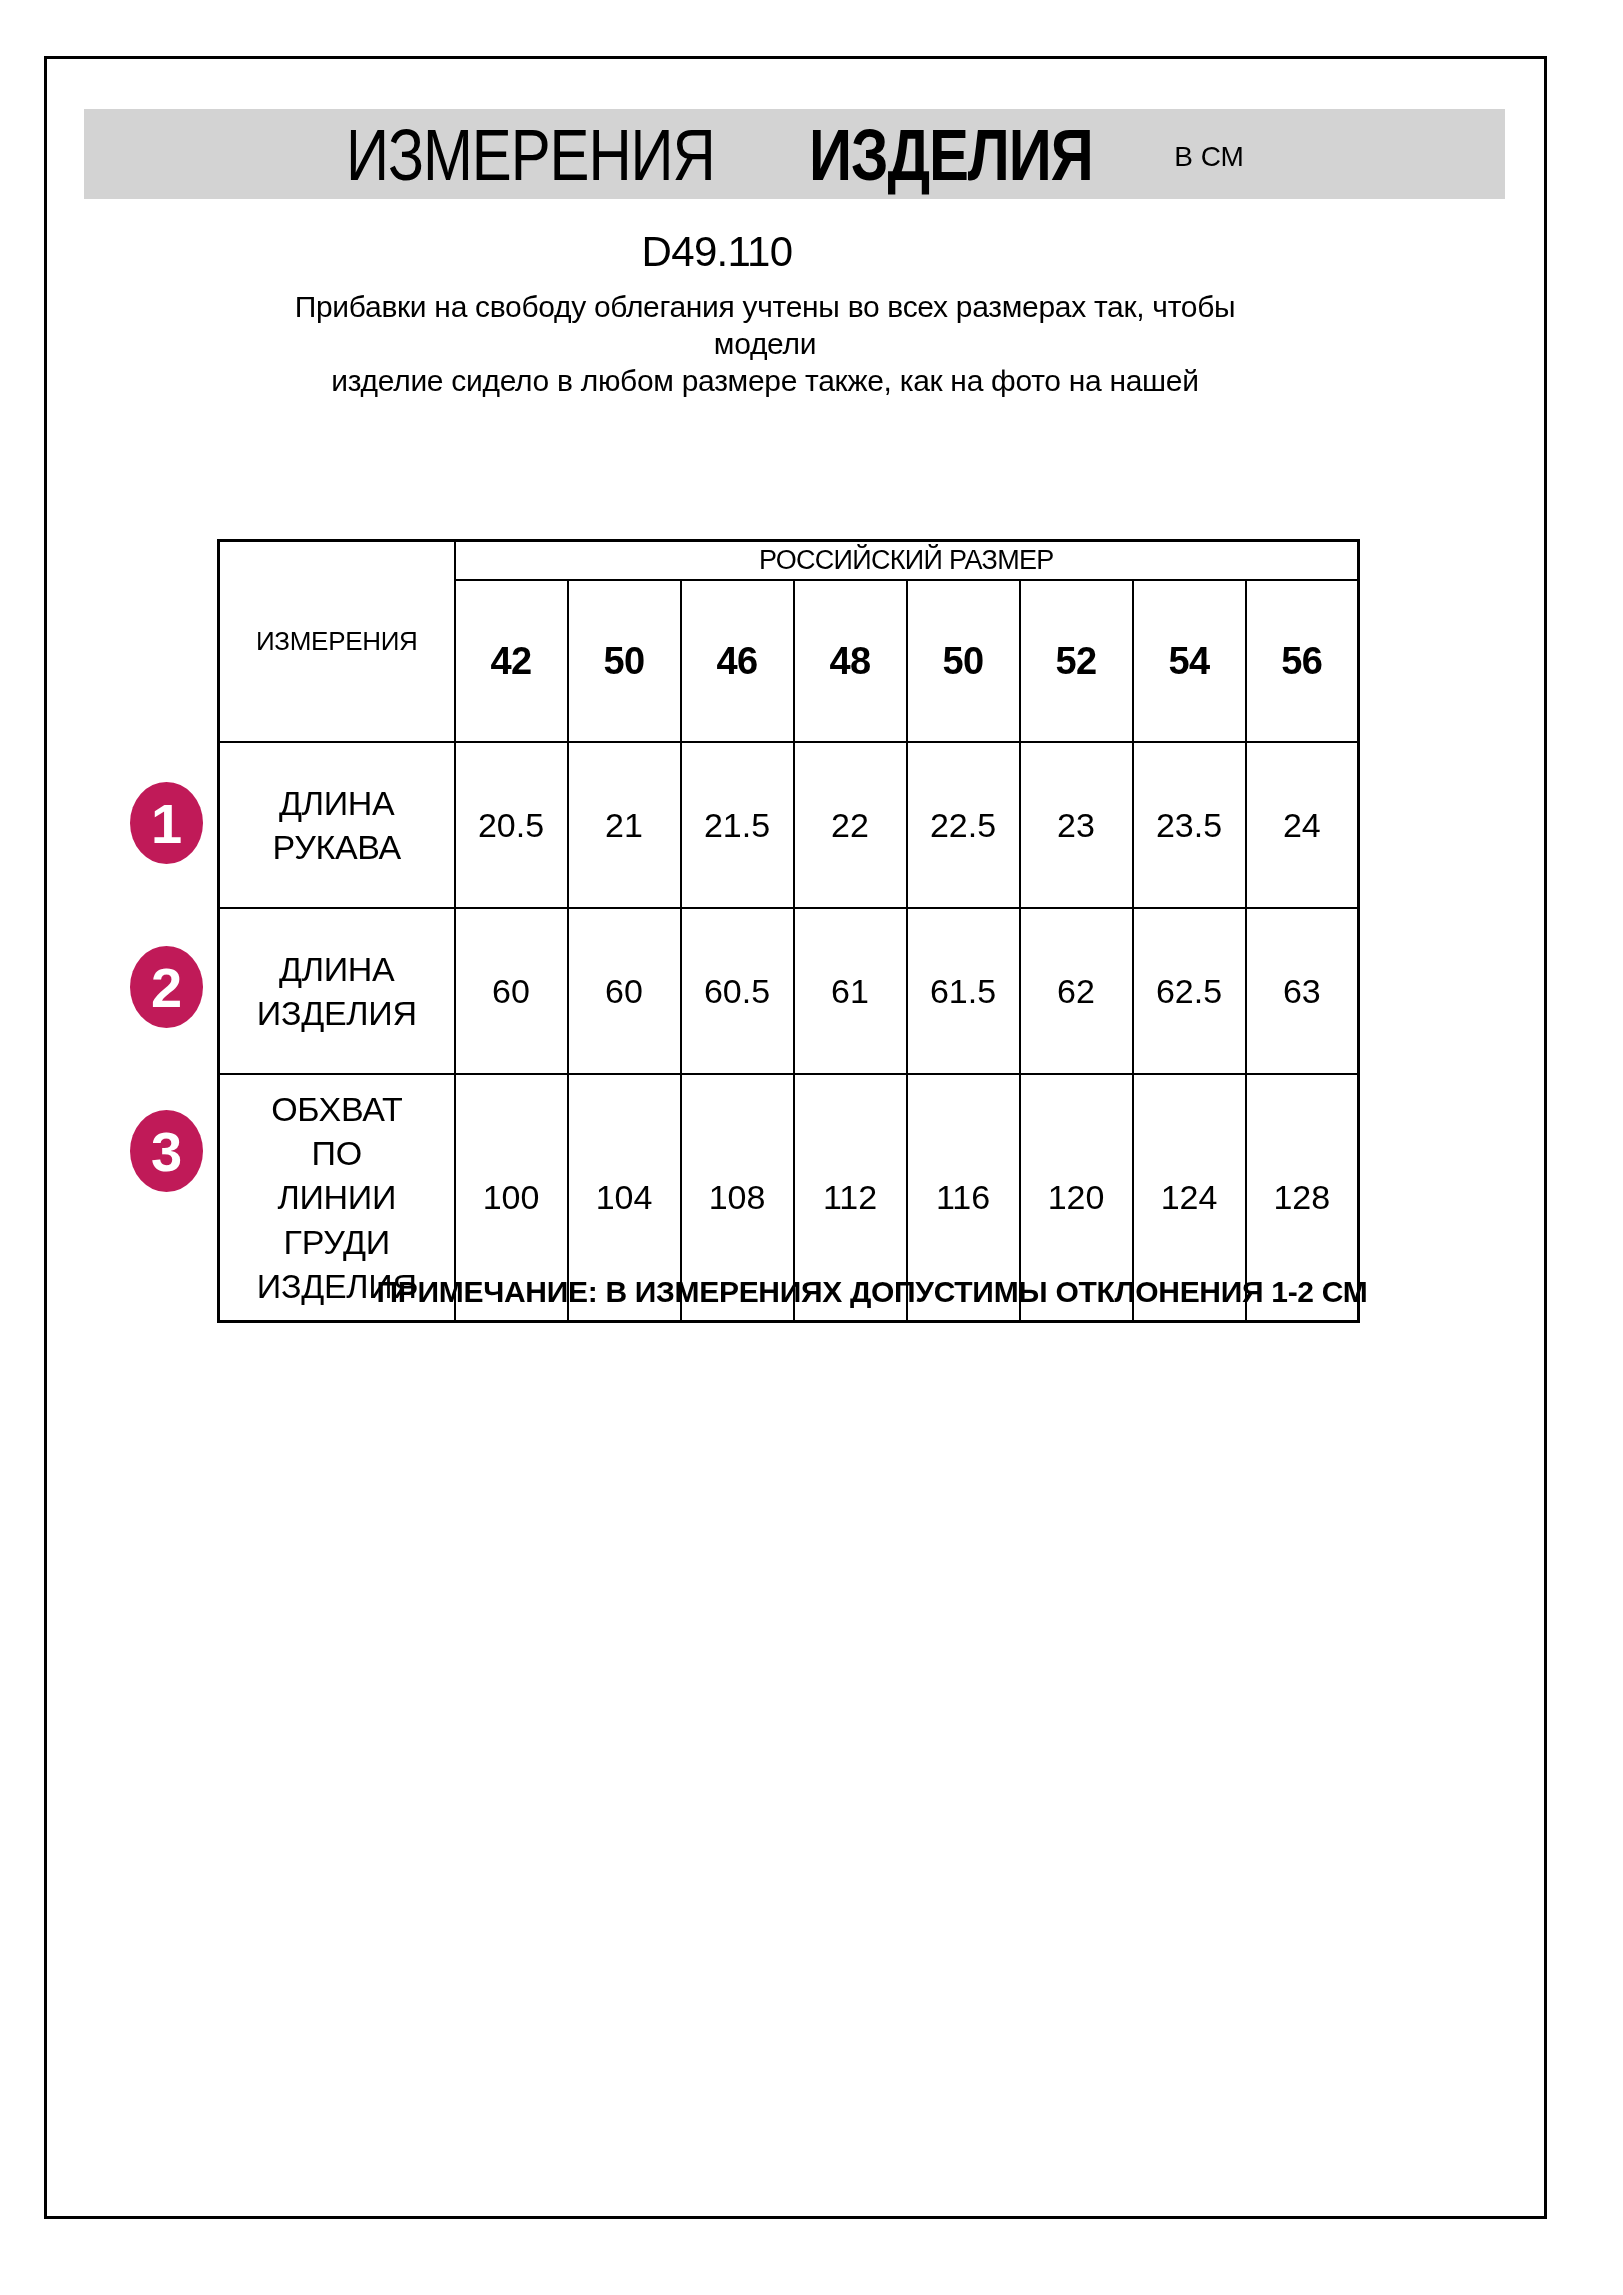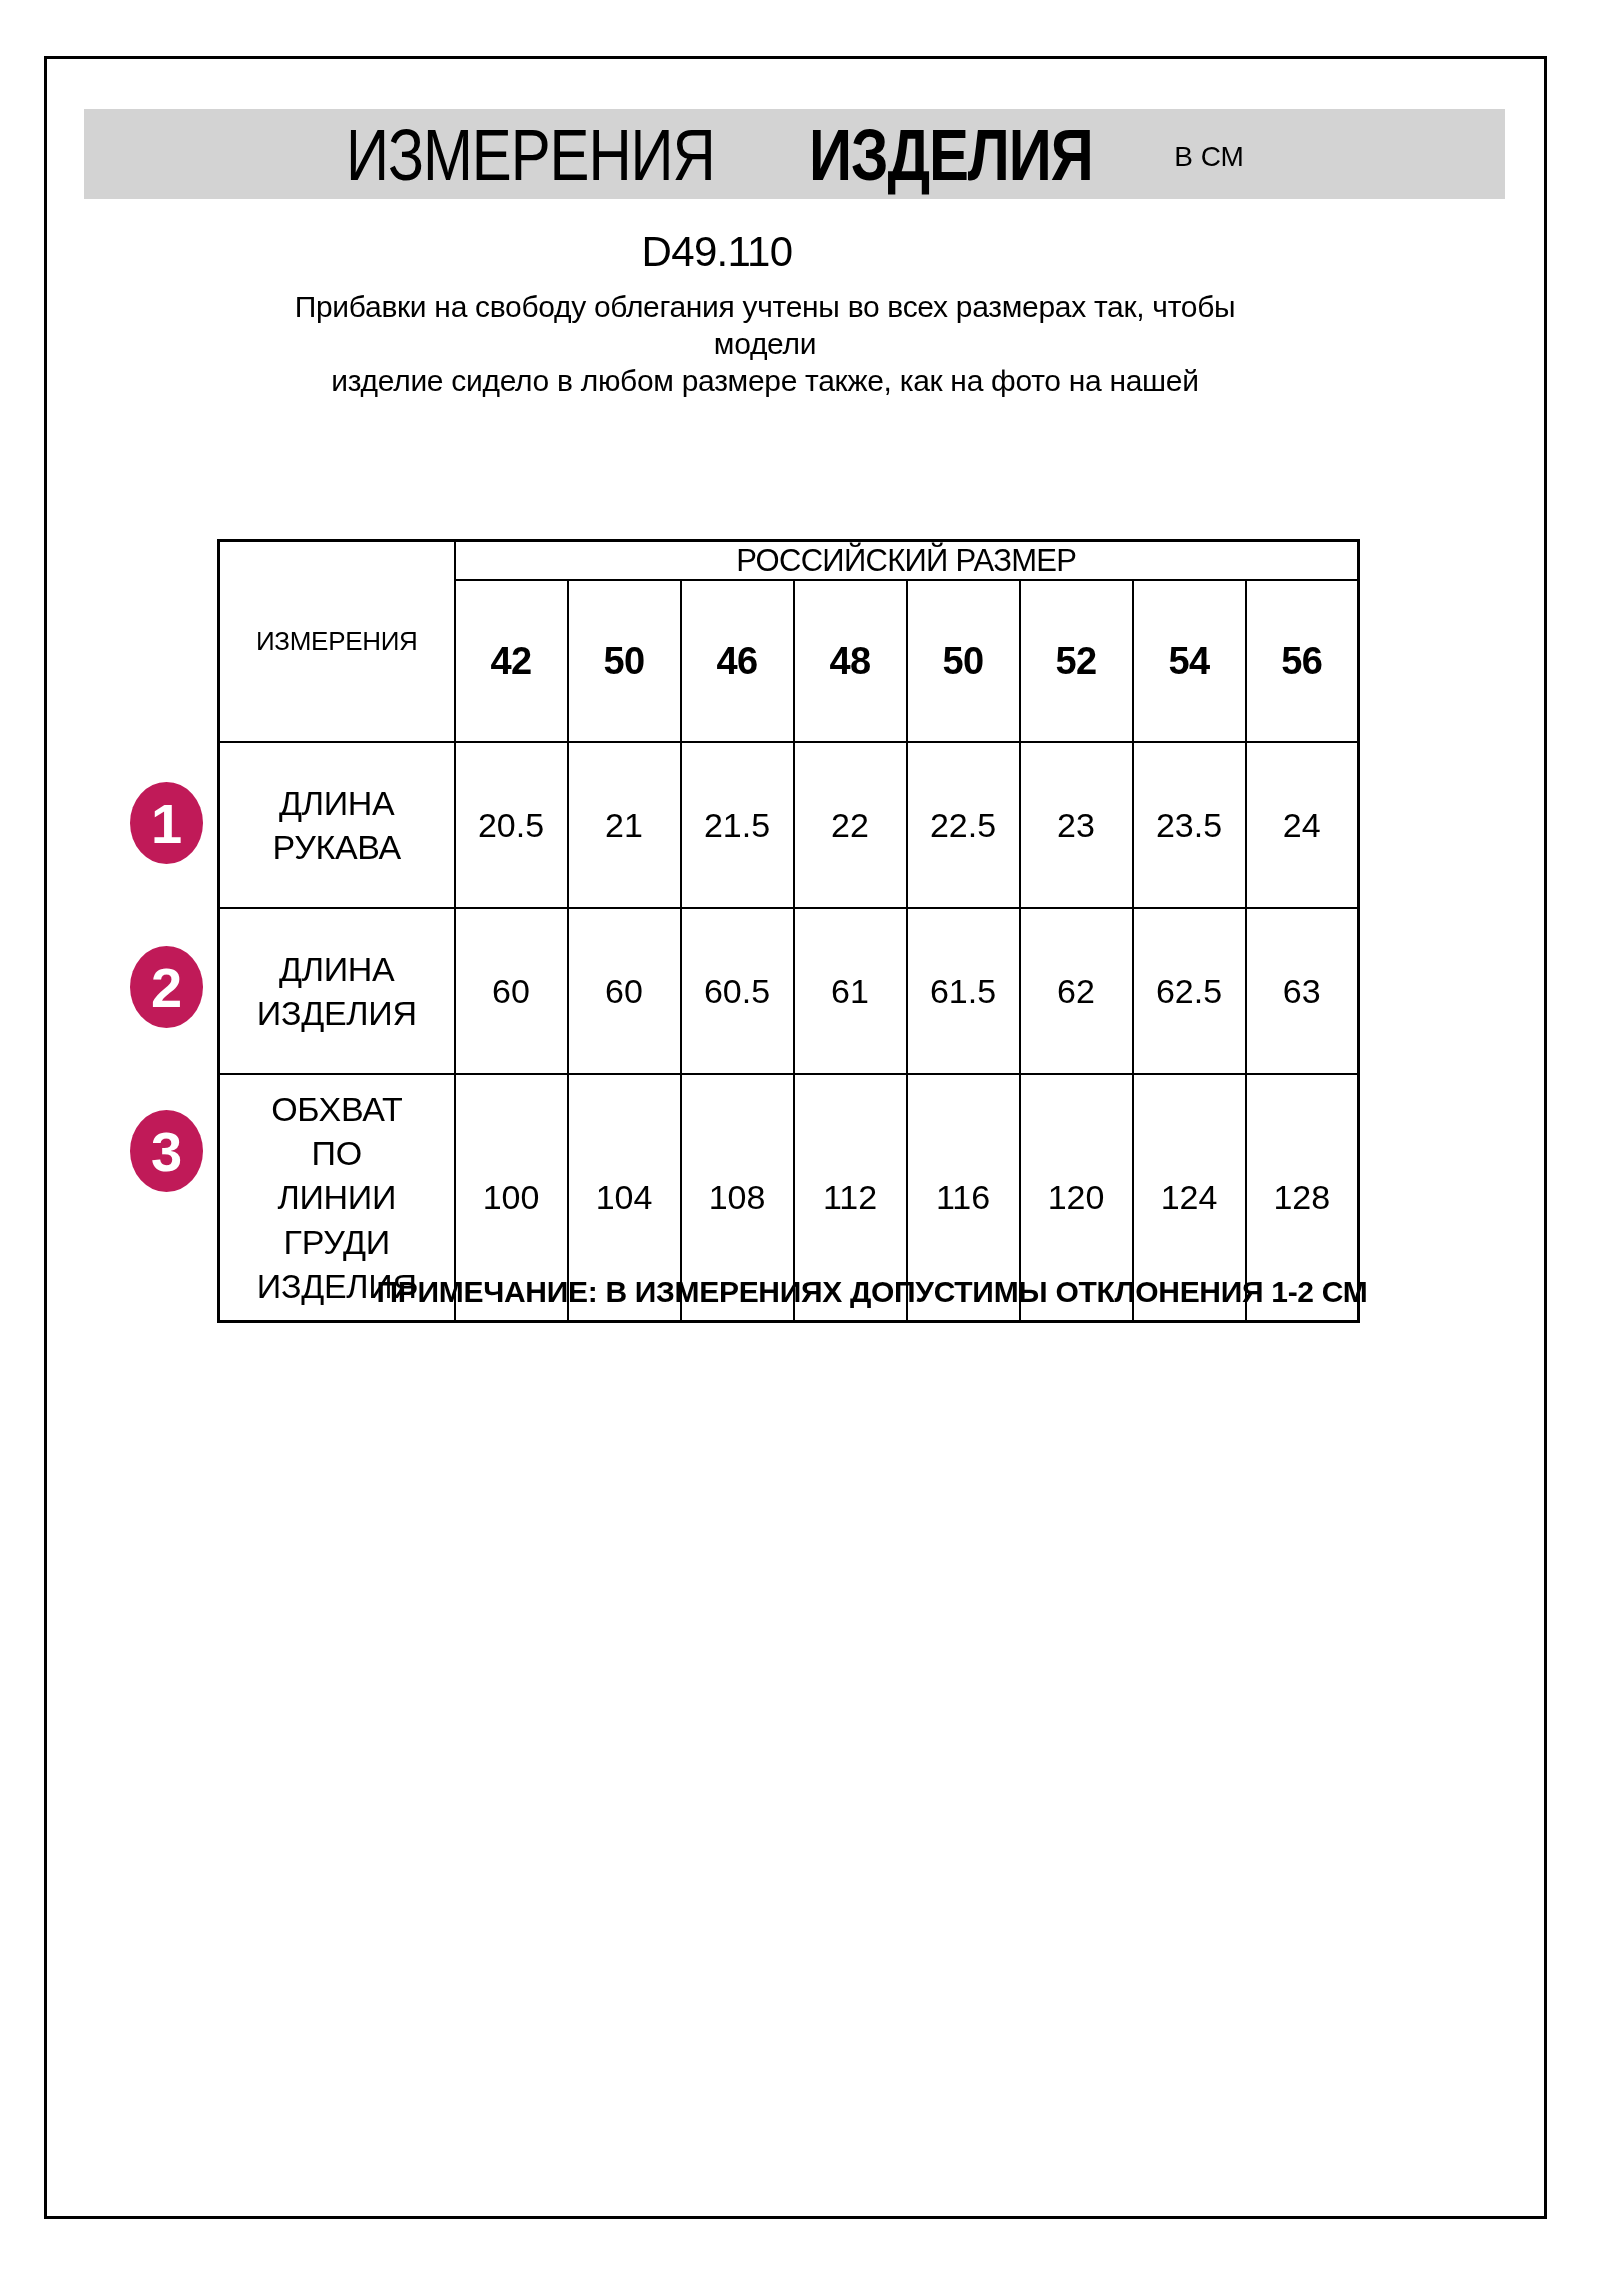--- a/index.html
+++ b/index.html
@@ -71,21 +71,21 @@
     border-collapse: collapse;
     table-layout: fixed;
     border: 3.3px solid #000;
   }
   table.size-table td {
     border: 2.6px solid #000;
     text-align: center;
     vertical-align: middle;
     padding: 0;
   }
-  td.hdr-group { height: 37px; font-size: 31px; letter-spacing: -0.7px; }
+  td.hdr-group { height: 37px; font-size: 27px; letter-spacing: -0.7px; }
   td.hdr-measure { font-size: 26px; letter-spacing: -0.3px; }
   tr.row-sizes td { height: 160px; font-size: 38px; font-weight: 700; letter-spacing: -0.7px; }
   tr.row-data td { height: 164px; font-size: 34px; }
   td.row-label-cell { font-size: 22px; letter-spacing: -0.3px; }
   .row-label { max-width: 178px; margin: 12px auto; line-height: 1.3; }
   .marker-circle {
     position: absolute;
     left: 130px;
     width: 73px; height: 82px;
     border-radius: 50%;

